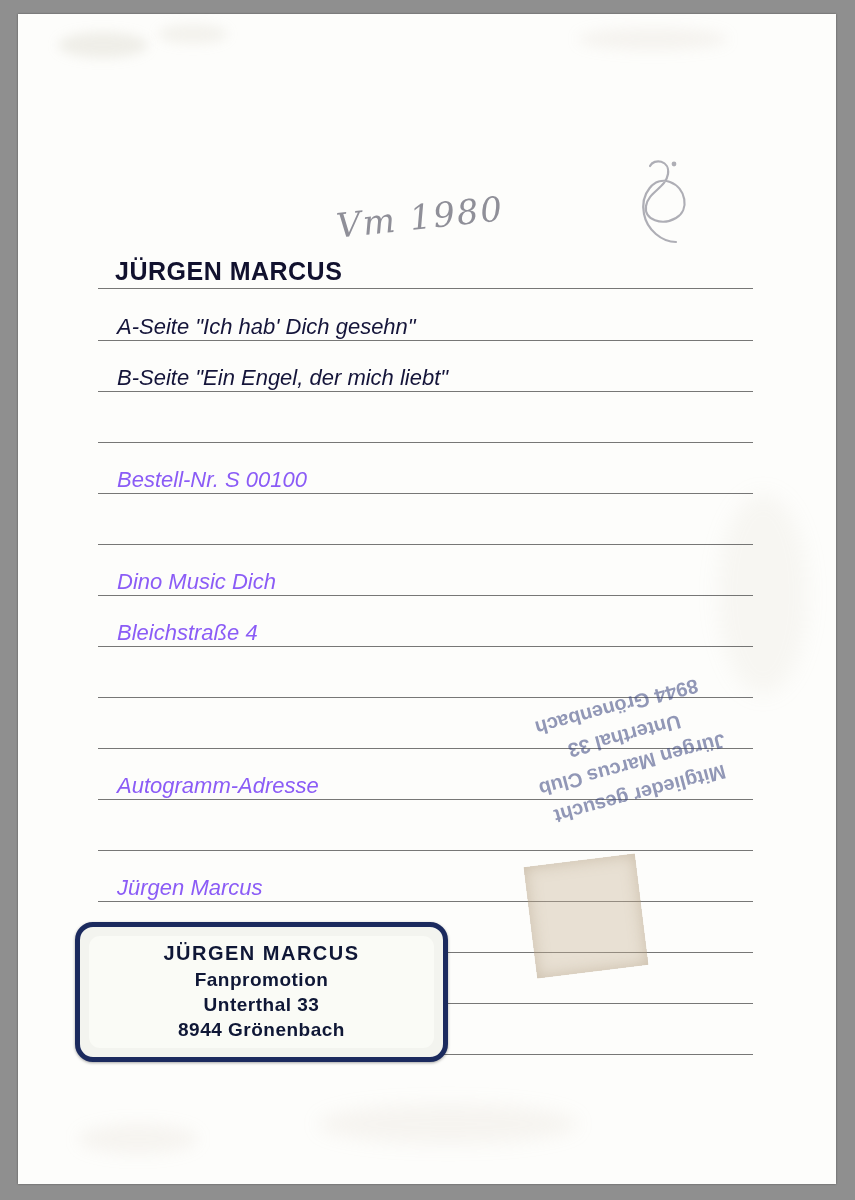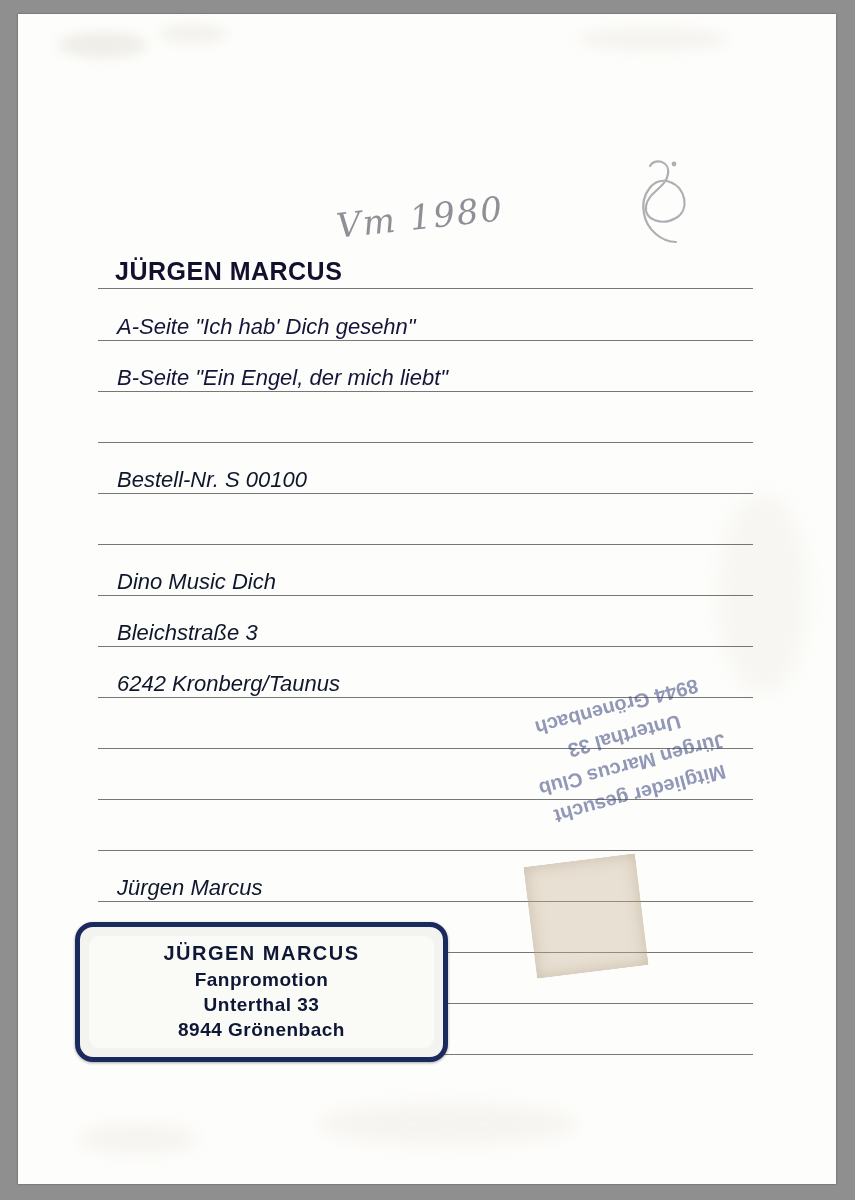--- a/index.html
+++ b/index.html
@@ -68,21 +68,21 @@
     letter-spacing: 0.5px;
     color: #11112e;
   }
   .line-it {
     font-style: italic;
     font-size: 22px;
     color: #15153a;
   }
   .line-plain {
     font-size: 22px;
-    color: #0f172a;
+    color: #8b5cf6;
     font-style: italic;
   }
 
   
   .pencil {
     position: absolute;
     color: #6b6b78;
     font-family: "DejaVu Serif", serif;
     font-style: italic;
     opacity: 0.75;
@@ -212,24 +212,24 @@
     <div class="txt title" style="left:97px; top:243px">JÜRGEN MARCUS</div>
 
     <div class="txt line-it" style="left:99px; top:300px">A-Seite "Ich hab' Dich gesehn"</div>
 
     <div class="txt line-it" style="left:99px; top:351px">B-Seite "Ein Engel, der mich liebt"</div>
 
     <div class="txt line-plain" style="left:99px; top:453px">Bestell-Nr. S 00100</div>
 
     <div class="txt line-plain" style="left:99px; top:555px">Dino Music Dich</div>
 
-    <div class="txt line-plain" style="left:99px; top:606px">Bleichstraße 3</div>
-
-    <div class="txt line-plain" style="left:99px; top:657px">6242 Kronberg/Taunus</div>
-
+    <div class="txt line-plain" style="left:99px; top:606px">Bleichstraße 4</div>
+
+
+    <div class="txt line-plain" style="left:99px; top:759px">Autogramm-Adresse</div>
 
     <div class="txt line-plain" style="left:99px; top:861px">Jürgen Marcus</div>
 
     <div class="faded" style="left:108px; top:912px">c/o Dietmar Musik</div>
     <div class="faded" style="left:100px; top:958px">Schmied...</div>
     <div class="faded" style="left:100px; top:1004px">8000 München</div>
 
     <div id="mirror-stamp">
       <div>Mitglieder gesucht</div>
       <div>Jürgen Marcus Club</div>

